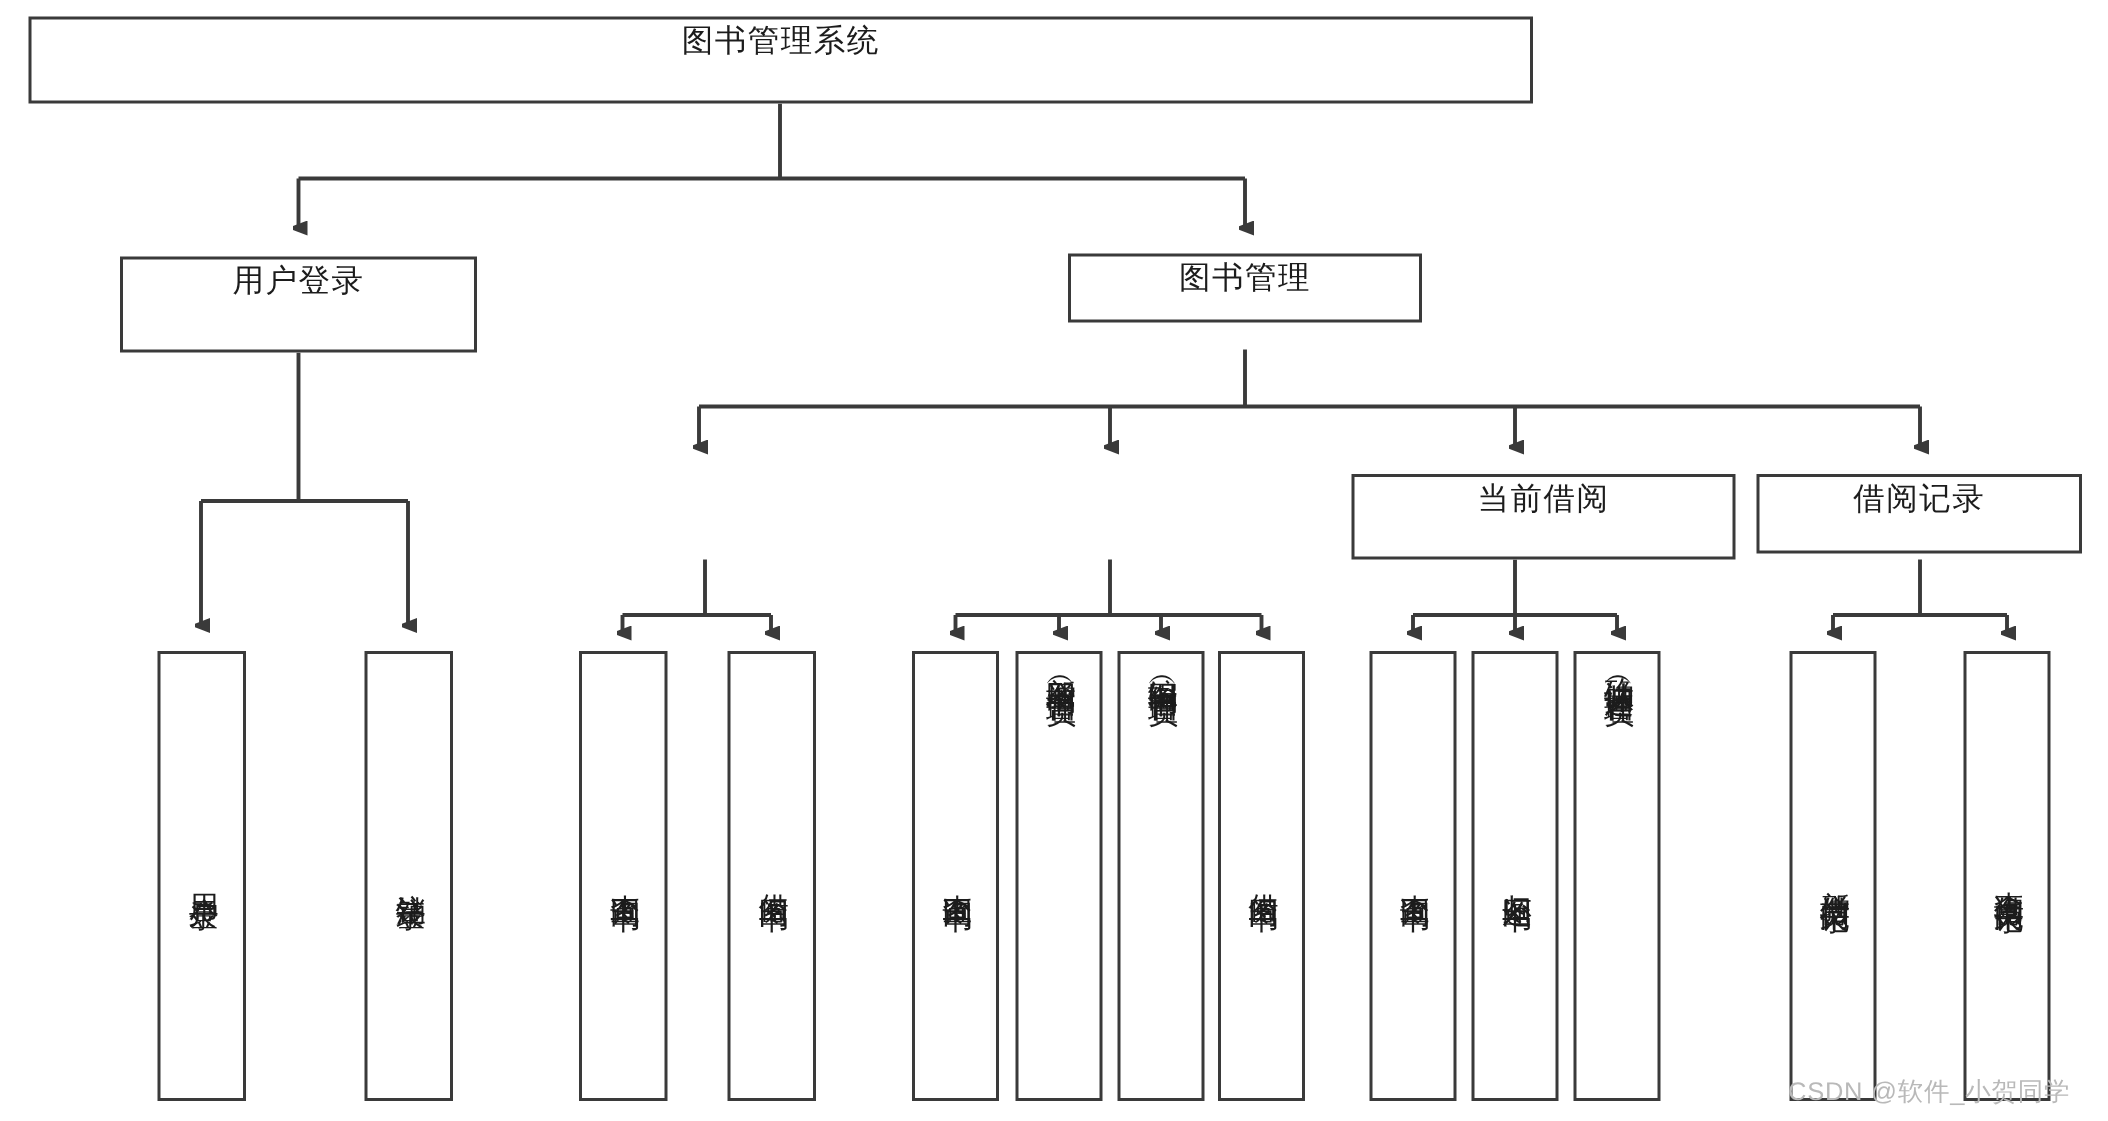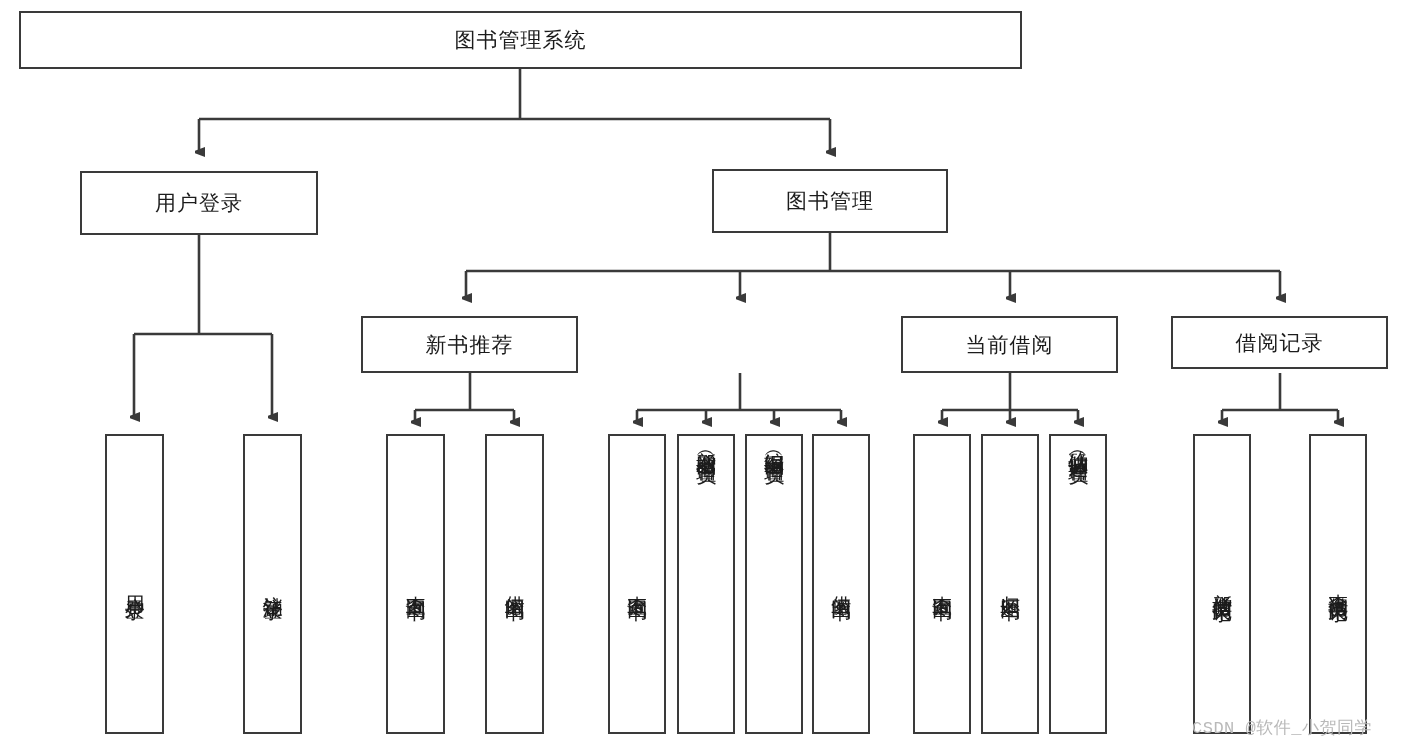--- a/index.html
+++ b/index.html
@@ -27,21 +27,20 @@
     width: 1405px;
     height: 747px;
     pointer-events: none;
   }
   .node {
     position: absolute;
     box-sizing: border-box;
     background: #ffffff;
     border: 2px solid #3a3a3a;
     display: flex;
-    align-items: center;
     justify-content: center;
     color: #1c1c1c;
   }
   .node.horiz {
     font-size: 21px;
     letter-spacing: 1px;
   }
   .node.vert {
     align-items: flex-start;
     padding-top: 0;
@@ -57,21 +56,20 @@
   }
   .node.vert.center-text {
     align-items: center;
   }
   .watermark {
     position: absolute;
     font-size: 17px;
     color: #b9b9b9;
     white-space: nowrap;
     letter-spacing: 0.5px;
-    font-family: Liberation Mono, monospace;
   }
 </style>
 </head>
 <body>
 
 <div id="diagram-root">
 
   <svg class="edges" viewBox="0 0 1405 747">
     <defs>
       <marker id="arrow" markerWidth="10" markerHeight="10" refX="5" refY="6" orient="auto" markerUnits="userSpaceOnUse">
@@ -122,28 +120,25 @@
     </g>
   </svg>
 
   <div class="node horiz" style="left:19px; top:11px; width:1003px; height:58px;">
     <span>图书管理系统</span>
   </div>
 
   <div class="node horiz" style="left:80px; top:171px; width:238px; height:64px;">
     <span>用户登录</span>
   </div>
-  <div class="node horiz" style="left:712px; top:169px; width:236px; height:64px;">
+  <div class="node horiz" style="left:712px; top:169px; width:236px; height:46px;">
     <span>图书管理</span>
   </div>
 
-  <div class="node horiz" style="left:361px; top:316px; width:217px; height:57px;">
-    <span>新书推荐</span>
-  </div>
-  <div class="node horiz" style="left:901px; top:316px; width:217px; height:57px;">
+  <div class="node horiz" style="left:901px; top:316px; width:256px; height:57px;">
     <span>当前借阅</span>
   </div>
   <div class="node horiz" style="left:1171px; top:316px; width:217px; height:53px;">
     <span>借阅记录</span>
   </div>
 
   <div class="node vert center-text" style="left:105px; top:434px; width:59px; height:300px;">
     <span class="vert-label">用户登录</span>
   </div>
   <div class="node vert center-text" style="left:243px; top:434px; width:59px; height:300px;">

